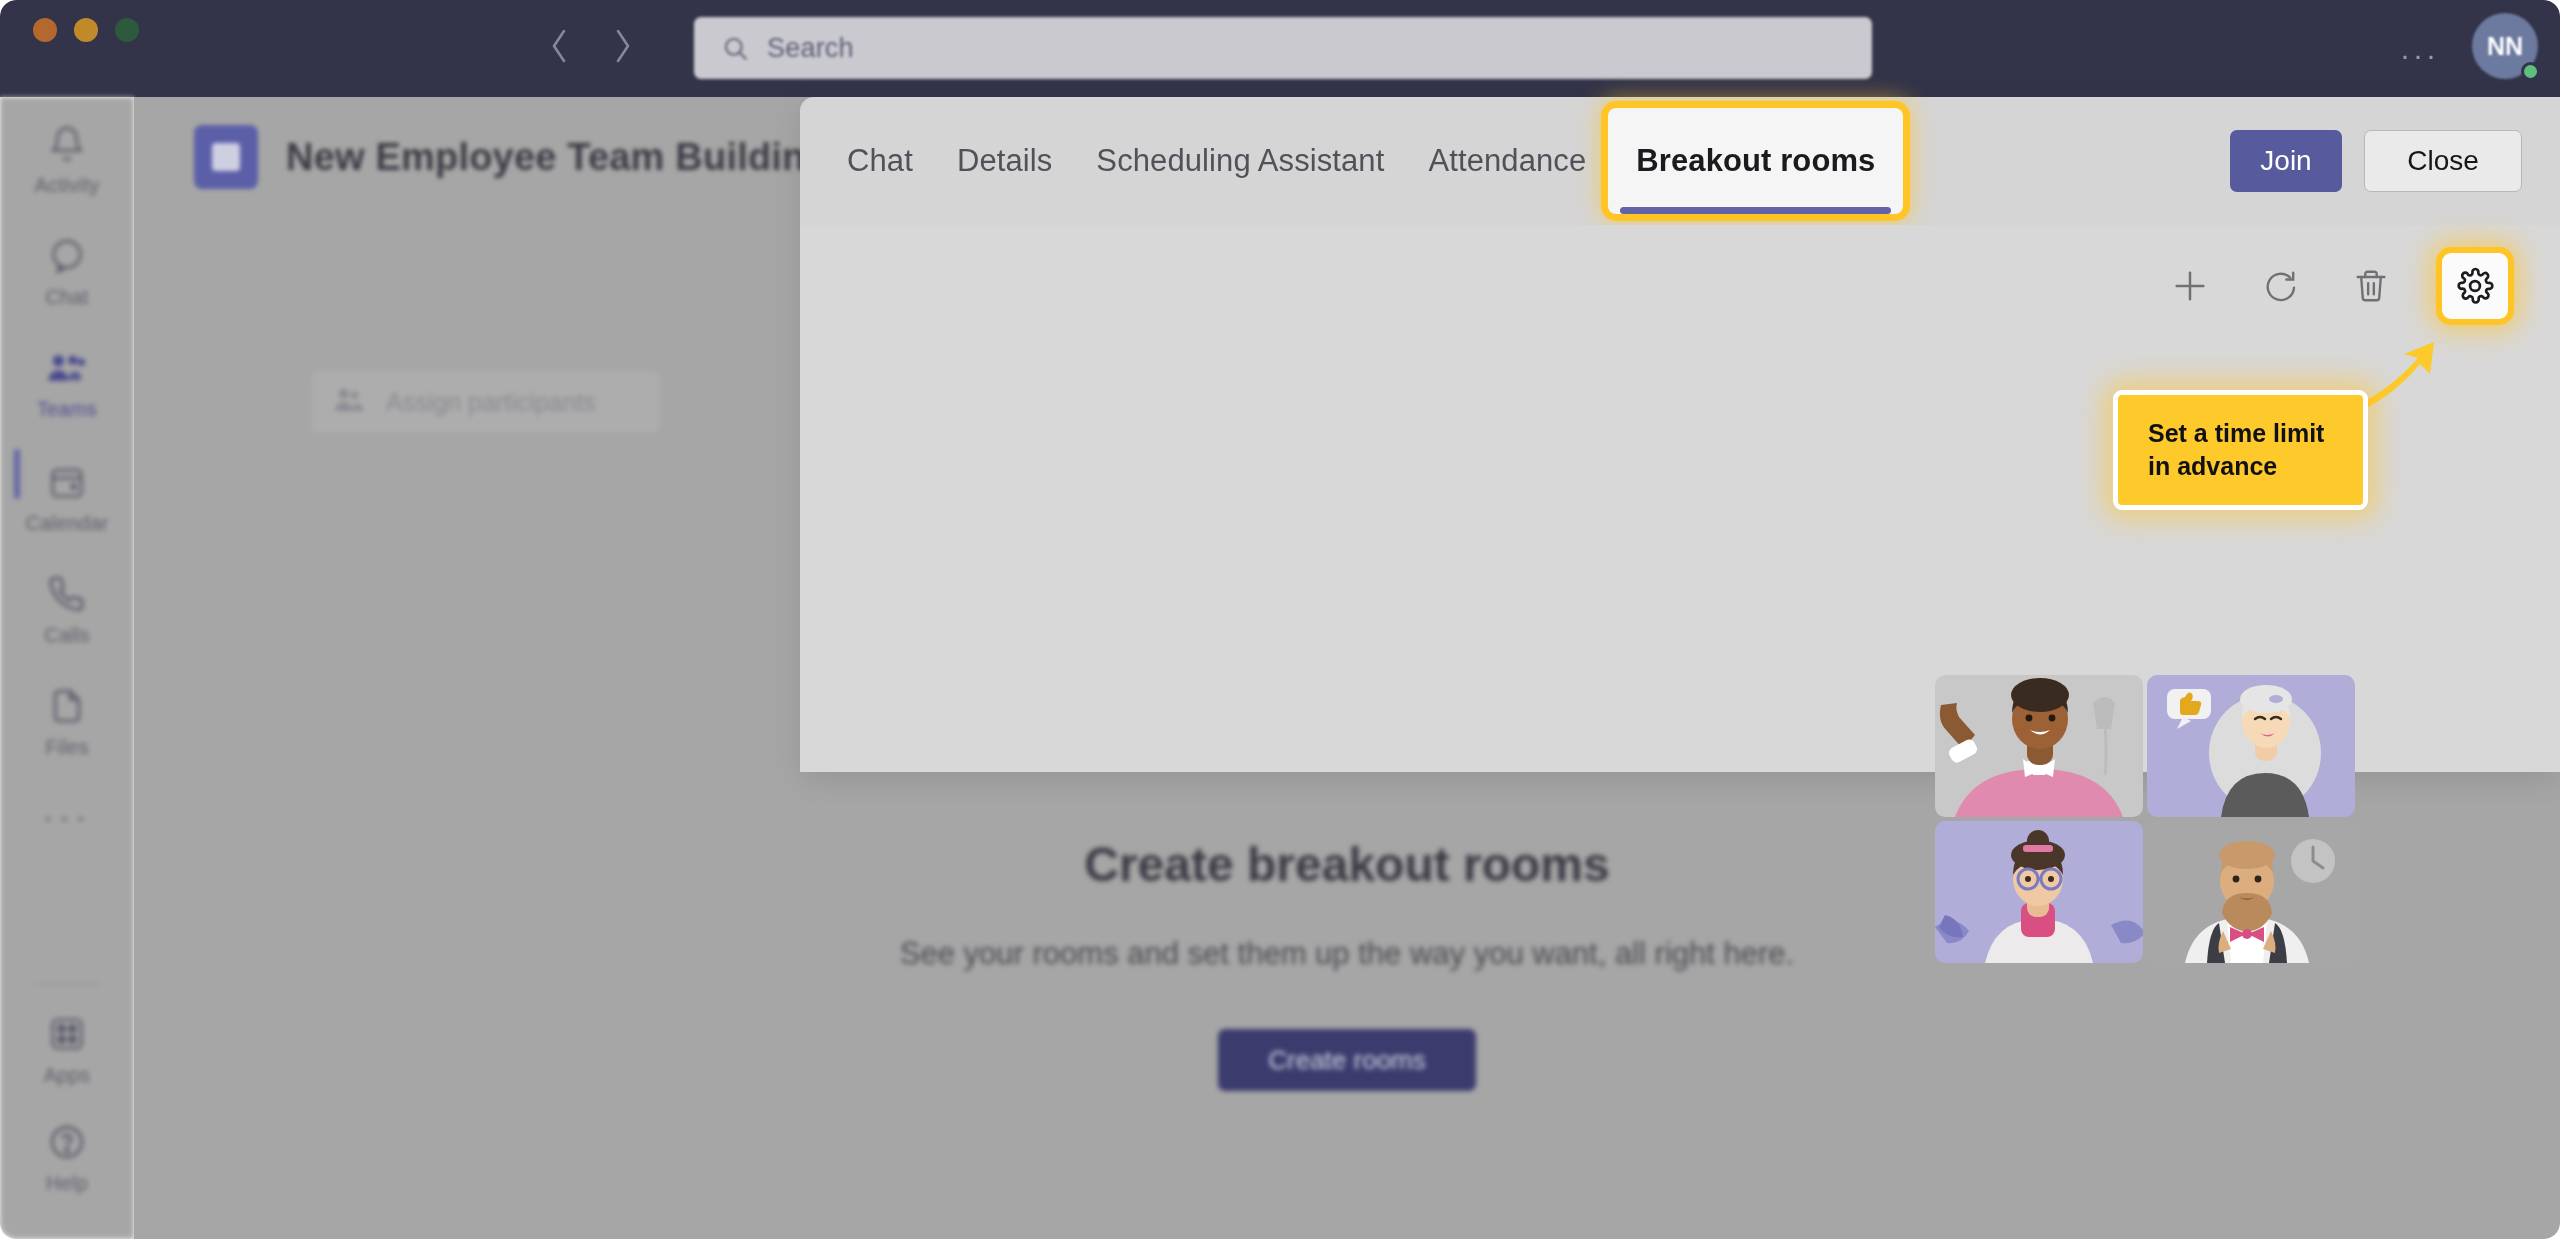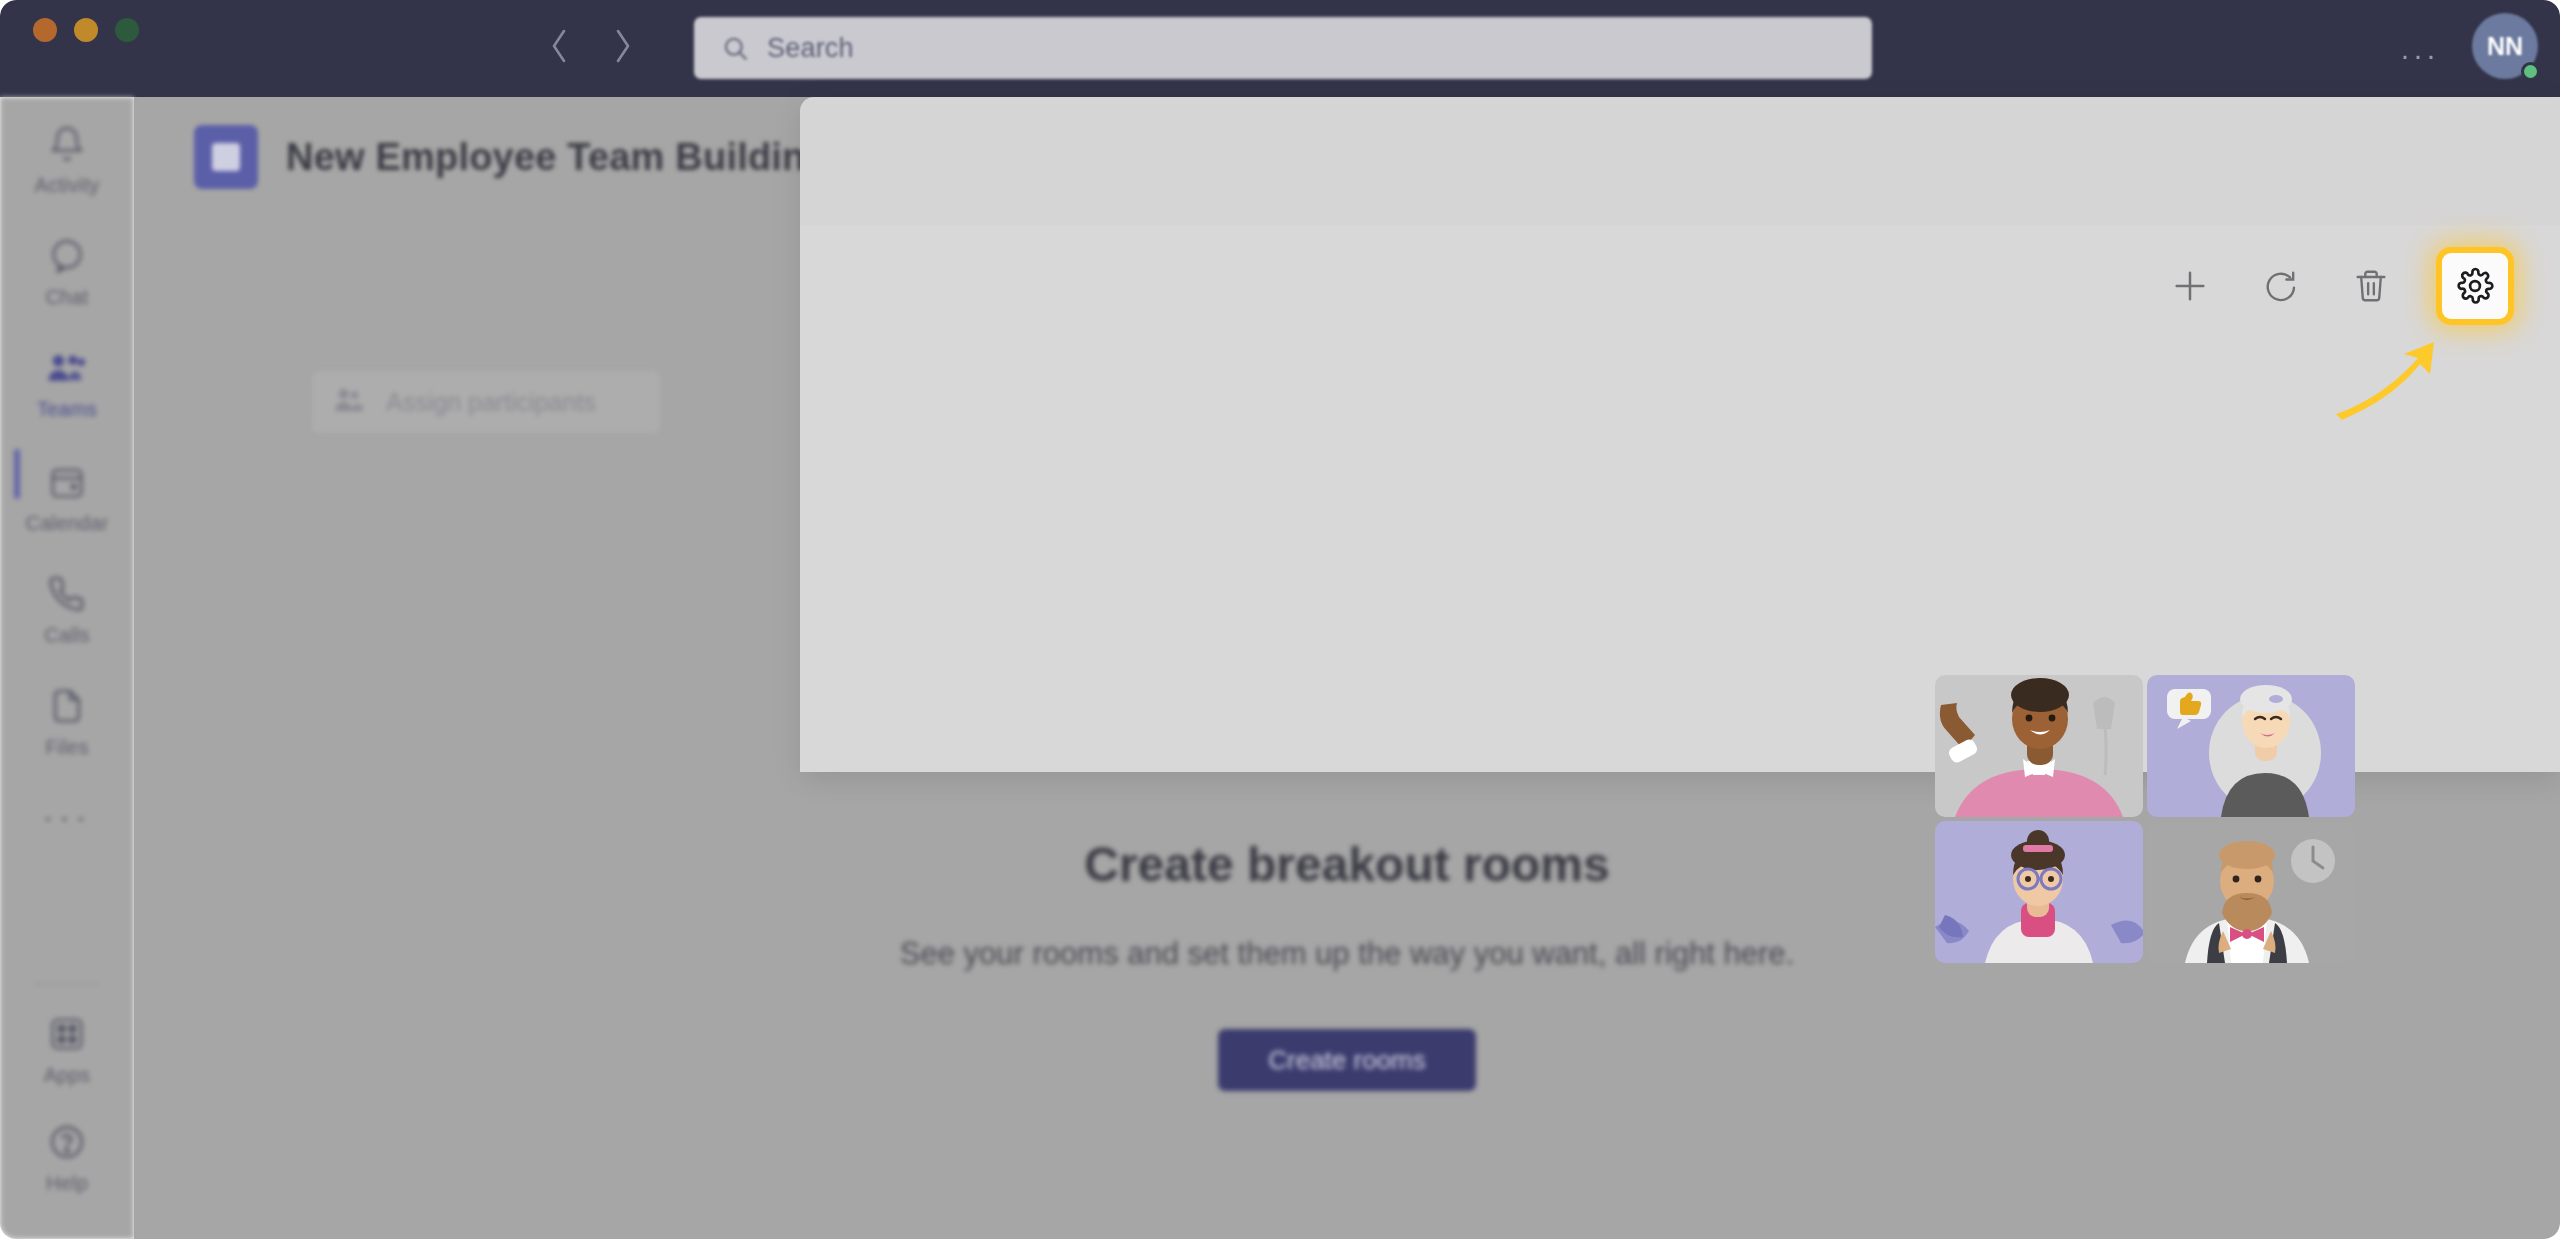--- a/index.html
+++ b/index.html
@@ -412,20 +412,34 @@
 
     <div id="empty-state">
       <div id="empty-title">Create breakout rooms</div>
       <div id="empty-sub">See your rooms and set them up the way you want, all right here.</div>
       <div id="create-rooms-btn">Create rooms</div>
     </div>
   </div>
 
   <div id="modal">
 
+    <div id="modal-header">
+      <div id="tabs">
+        <div class="tab">Chat</div>
+        <div class="tab">Details</div>
+        <div class="tab">Scheduling Assistant</div>
+        <div class="tab">Attendance</div>
+        <div class="tab active">Breakout rooms</div>
+      </div>
+
+      <div id="header-actions">
+        <div id="join-btn">Join</div>
+        <div id="close-btn">Close</div>
+      </div>
+    </div>
 
     <div id="modal-content">
 
       <div id="room-toolbar">
         <span class="tb-icon">
           <svg width="40" height="40" viewBox="0 0 24 24" fill="none" stroke="currentColor" stroke-width="1.5" stroke-linecap="round">
               <path d="M12 4v16M4 12h16"></path>
             </svg>
         </span>
         <span class="tb-icon">
@@ -549,14 +563,18 @@
           </g>
         </svg>
       </div>
     </div>
   </div>
 
   <svg id="callout-arrow" viewBox="0 0 110 80">
     <path d="M6 74 C 30 66, 62 48, 88 18 L 74 14 L 104 2 L 100 34 L 90 24 C 64 56, 34 70, 12 80 Z" fill="#fdc92b"></path>
   </svg>
 
+  <div id="callout">
+    <span>Set a time limit</span>
+    <span>in advance</span>
+  </div>
 
 </div>
 
 </body></html>

